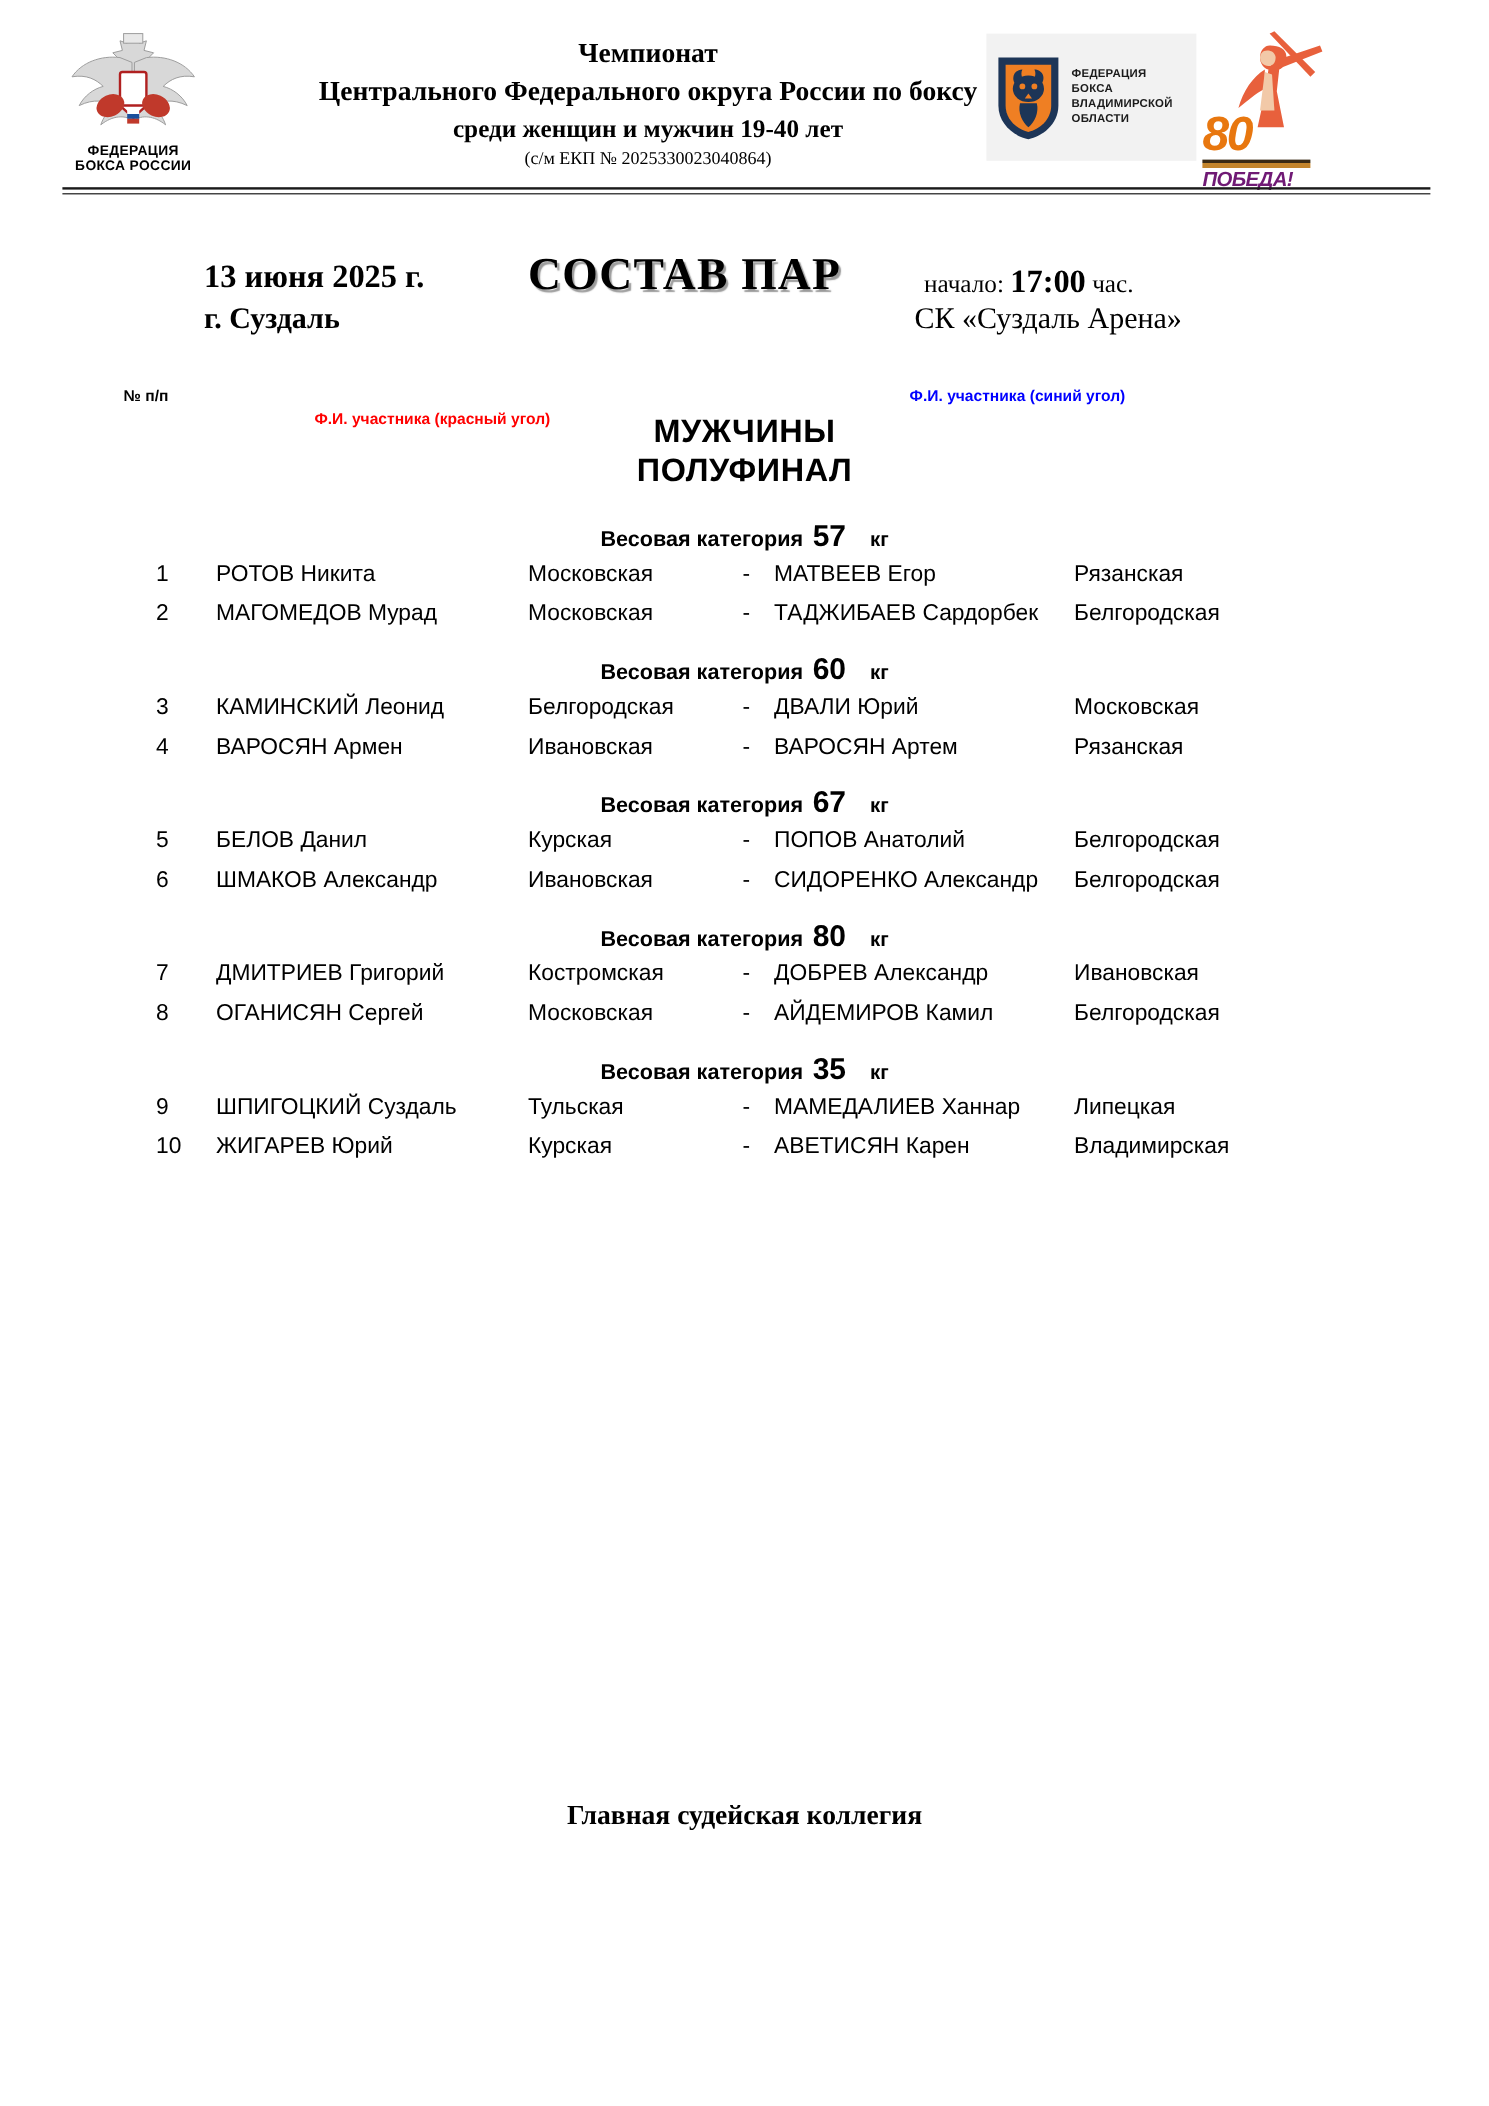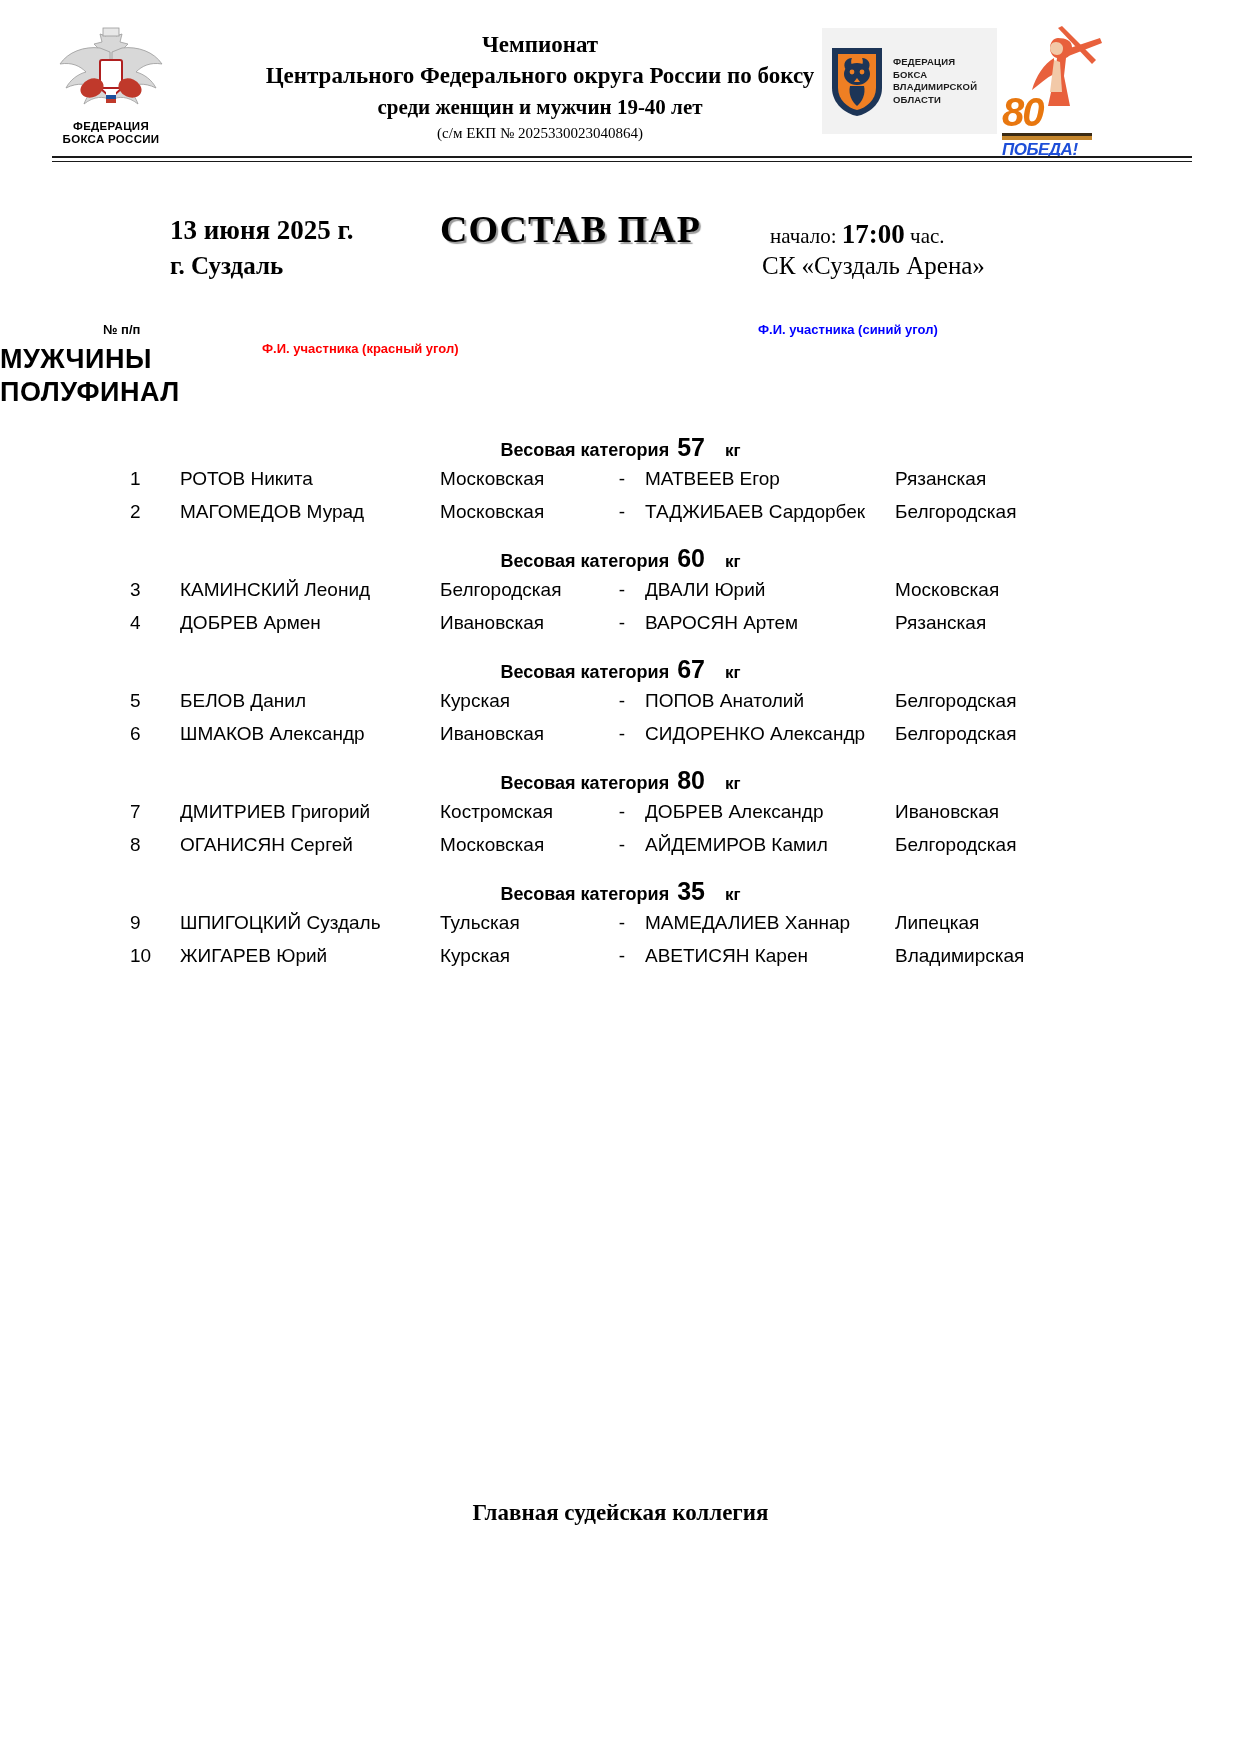--- a/index.html
+++ b/index.html
@@ -114,21 +114,21 @@
     background: linear-gradient(to bottom, #3a2a14 0%, #3a2a14 40%, #c4852c 40%, #c4852c 100%);
   }
   .pobeda-word {
     position: absolute;
     left: 2px;
     bottom: 0px;
     font-family: "Liberation Sans", sans-serif;
     font-size: 17px;
     font-weight: bold;
     font-style: italic;
-    color: #1d4ed8;
+    color: #701a75;
     letter-spacing: -0.5px;
   }
 
   .header-rule {
     position: absolute;
     left: 52px;
     top: 156px;
     width: 1140px;
     border-top: 2px solid #1a1a1a;
     border-bottom: 1px solid #1a1a1a;
@@ -177,21 +177,21 @@
     font-weight: bold;
   }
   .lbl-num  { position: absolute; left: 103px; }
   .lbl-red  { position: absolute; left: 262px; color: #ff0000; margin-top: 19px; }
   .lbl-blue { position: absolute; left: 758px; color: #0000ff; }
 
   
   .gender-heading, .stage-heading {
     position: absolute;
     width: 1241px;
-    text-align: left;
+    text-align: center;
     font-family: "Liberation Sans", sans-serif;
     font-weight: bold;
     font-size: 27px;
     letter-spacing: 0.5px;
   }
   .gender-heading { top: 344px; }
   .stage-heading  { top: 377px; }
 
   
   .bouts {
@@ -380,21 +380,21 @@
         <div class="bout-row">
           <span class="c-num">3</span>
           <span class="c-red">КАМИНСКИЙ Леонид</span>
           <span class="c-redreg">Белгородская</span>
           <span class="c-dash">-</span>
           <span class="c-blue">ДВАЛИ Юрий</span>
           <span class="c-bluereg">Московская</span>
         </div>
         <div class="bout-row">
           <span class="c-num">4</span>
-          <span class="c-red">ДОБРЕВ Армен</span>
+          <span class="c-red">ВАРОСЯН Армен</span>
           <span class="c-redreg">Ивановская</span>
           <span class="c-dash">-</span>
           <span class="c-blue">ВАРОСЯН Артем</span>
           <span class="c-bluereg">Рязанская</span>
         </div>
       </div>
       <div class="weight-group">
         <div class="weight-heading"><span class="wlabel">Весовая категория</span><span class="wval">67</span><span class="wunit">кг</span></div>
         <div class="bout-row">
           <span class="c-num">5</span>

